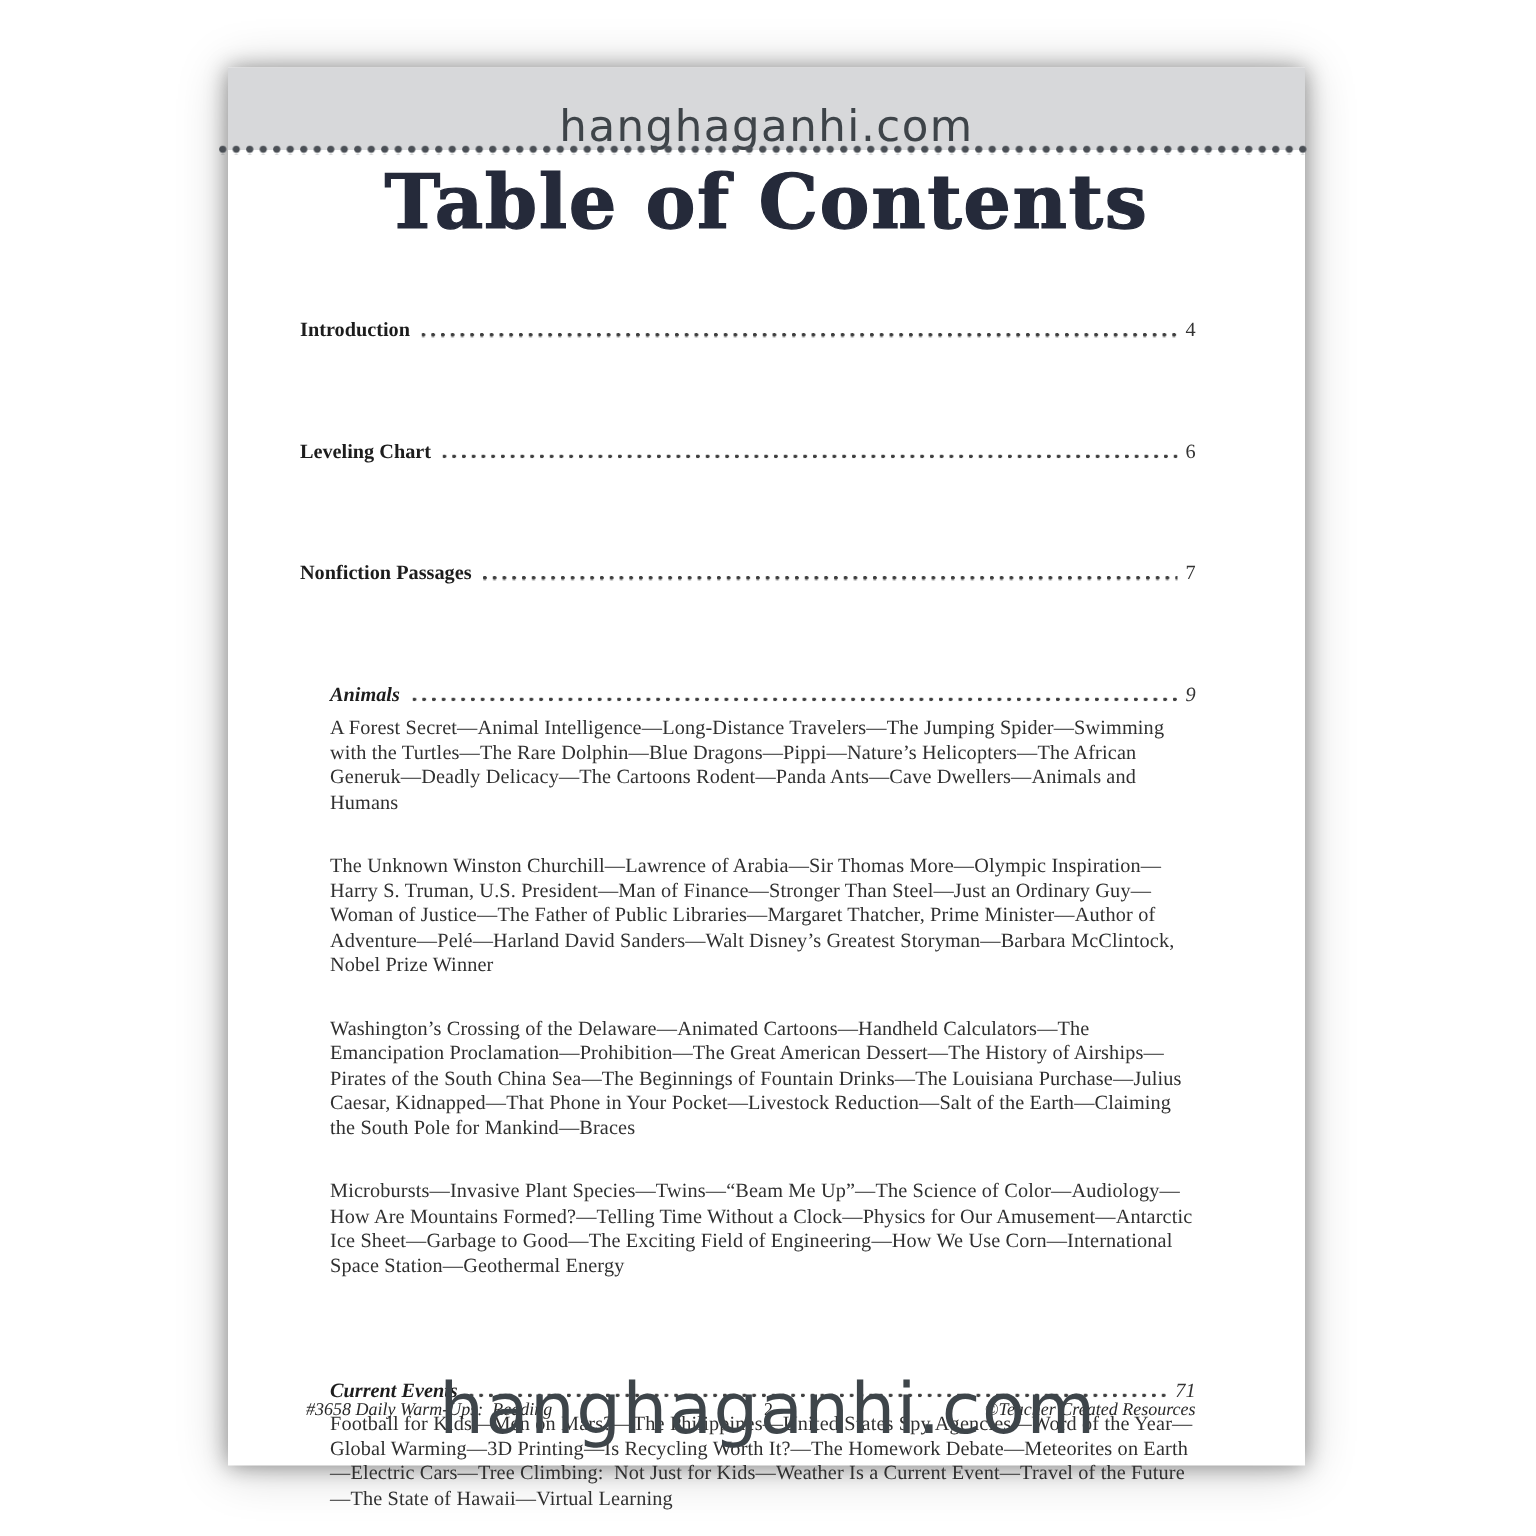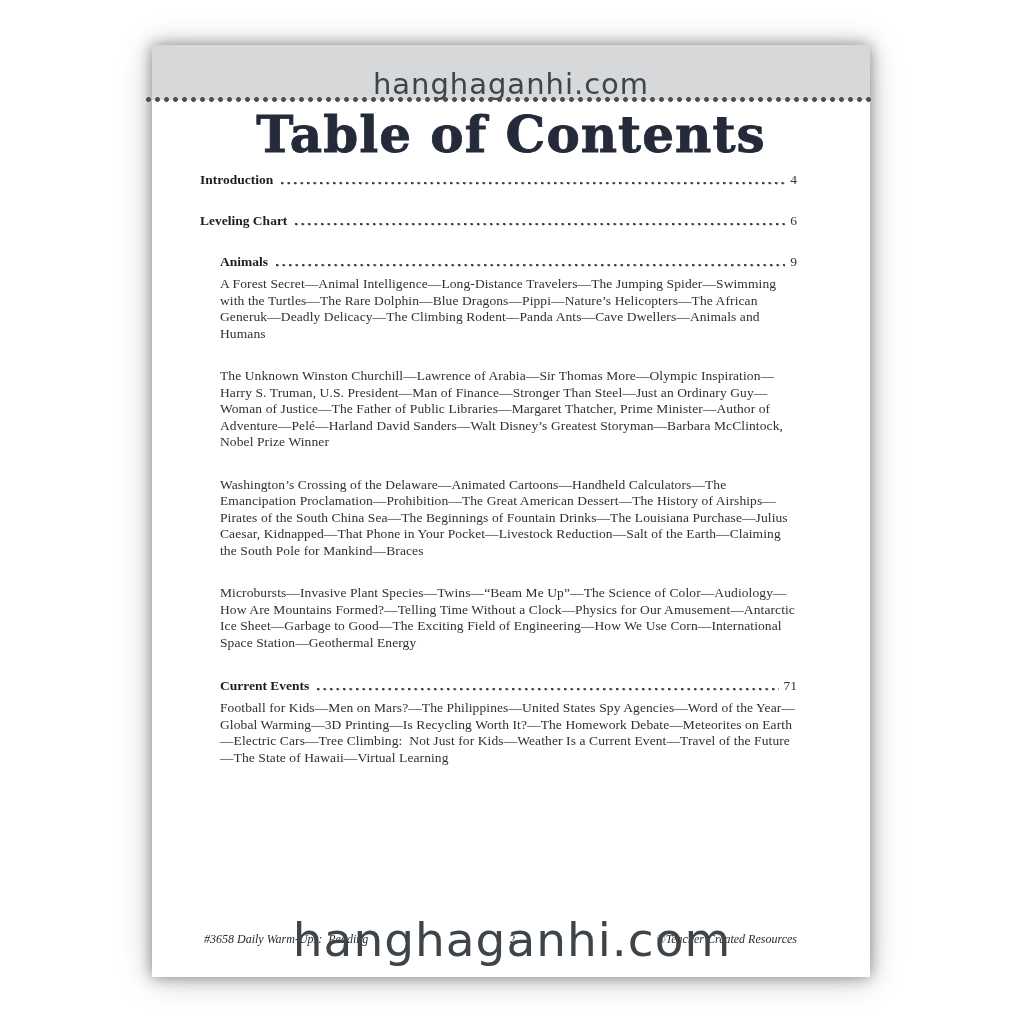--- a/index.html
+++ b/index.html
@@ -65,37 +65,37 @@
     margin-top: 14px;
     padding: 0 73px 0 48px;
     color: #1f1f1f;
   }
   .entry-row {
     display: flex;
     align-items: flex-end;
     font-size: 13.5px;
     line-height: 17px;
   }
-  .entry-label { font-weight: bold; color: #1d1d1d; white-space: nowrap; }
+  .entry-label { font-weight: bold; color: #1d1d1d; white-space: nowrap; margin-top: 40px; }
   .leader {
     flex: 1;
     height: 3px;
     align-self: flex-end;
     margin: 0 5px 3.5px 8px;
     background-image: radial-gradient(circle at 1.2px 1.2px, #3f3f3f 1.1px, rgba(63,63,63,0) 1.5px);
     background-size: 6.5px 3px;
     background-repeat: repeat-x;
     background-position: left bottom;
   }
   .entry-page { color: #333; white-space: nowrap; }
 
   .entry-top { margin-bottom: 24px; }
 
   .section { padding-left: 20px; margin-bottom: 26px; }
-  .section .entry-row { margin-bottom: 6px; }
+  .section .entry-row { margin-bottom: 6px; font-style: italic; }
   .section-desc {
     font-size: 13.5px;
     line-height: 16.5px;
     color: #303030;
     letter-spacing: 0.1px;
   }
 
   
   .footer {
     position: absolute;
@@ -143,28 +143,33 @@
       <span class="leader"></span>
       <span class="entry-page">4</span>
     </div>
 
     <div class="entry-row entry-top">
       <span class="entry-label">Leveling Chart</span>
       <span class="leader"></span>
       <span class="entry-page">6</span>
     </div>
 
+    <div class="entry-row entry-top">
+      <span class="entry-label">Nonfiction Passages</span>
+      <span class="leader"></span>
+      <span class="entry-page">7</span>
+    </div>
 
     <div class="section">
       <div class="entry-row">
         <span class="entry-label">Animals</span>
         <span class="leader"></span>
         <span class="entry-page">9</span>
       </div>
-      <div class="section-desc">A Forest Secret—Animal Intelligence—Long-Distance Travelers—The Jumping Spider—Swimming with the Turtles—The Rare Dolphin—Blue Dragons—Pippi—Nature’s Helicopters—The African Generuk—Deadly Delicacy—The Climbing Rodent—Panda Ants—Cave Dwellers—Animals and Humans</div>
+      <div class="section-desc">A Forest Secret—Animal Intelligence—Long-Distance Travelers—The Jumping Spider—Swimming with the Turtles—The Rare Dolphin—Blue Dragons—Pippi—Nature’s Helicopters—The African Generuk—Deadly Delicacy—The Cartoons Rodent—Panda Ants—Cave Dwellers—Animals and Humans</div>
     </div>
 
     <div class="section">
       <div class="section-desc">The Unknown Winston Churchill—Lawrence of Arabia—Sir Thomas More—Olympic Inspiration—Harry S. Truman, U.S. President—Man of Finance—Stronger Than Steel—Just an Ordinary Guy—Woman of Justice—The Father of Public Libraries—Margaret Thatcher, Prime Minister—Author of Adventure—Pelé—Harland David Sanders—Walt Disney’s Greatest Storyman—Barbara McClintock, Nobel Prize Winner</div>
     </div>
 
     <div class="section">
       <div class="section-desc">Washington’s Crossing of the Delaware—Animated Cartoons—Handheld Calculators—The Emancipation Proclamation—Prohibition—The Great American Dessert—The History of Airships—Pirates of the South China Sea—The Beginnings of Fountain Drinks—The Louisiana Purchase—Julius Caesar, Kidnapped—That Phone in Your Pocket—Livestock Reduction—Salt of the Earth—Claiming the South Pole for Mankind—Braces</div>
     </div>
 

